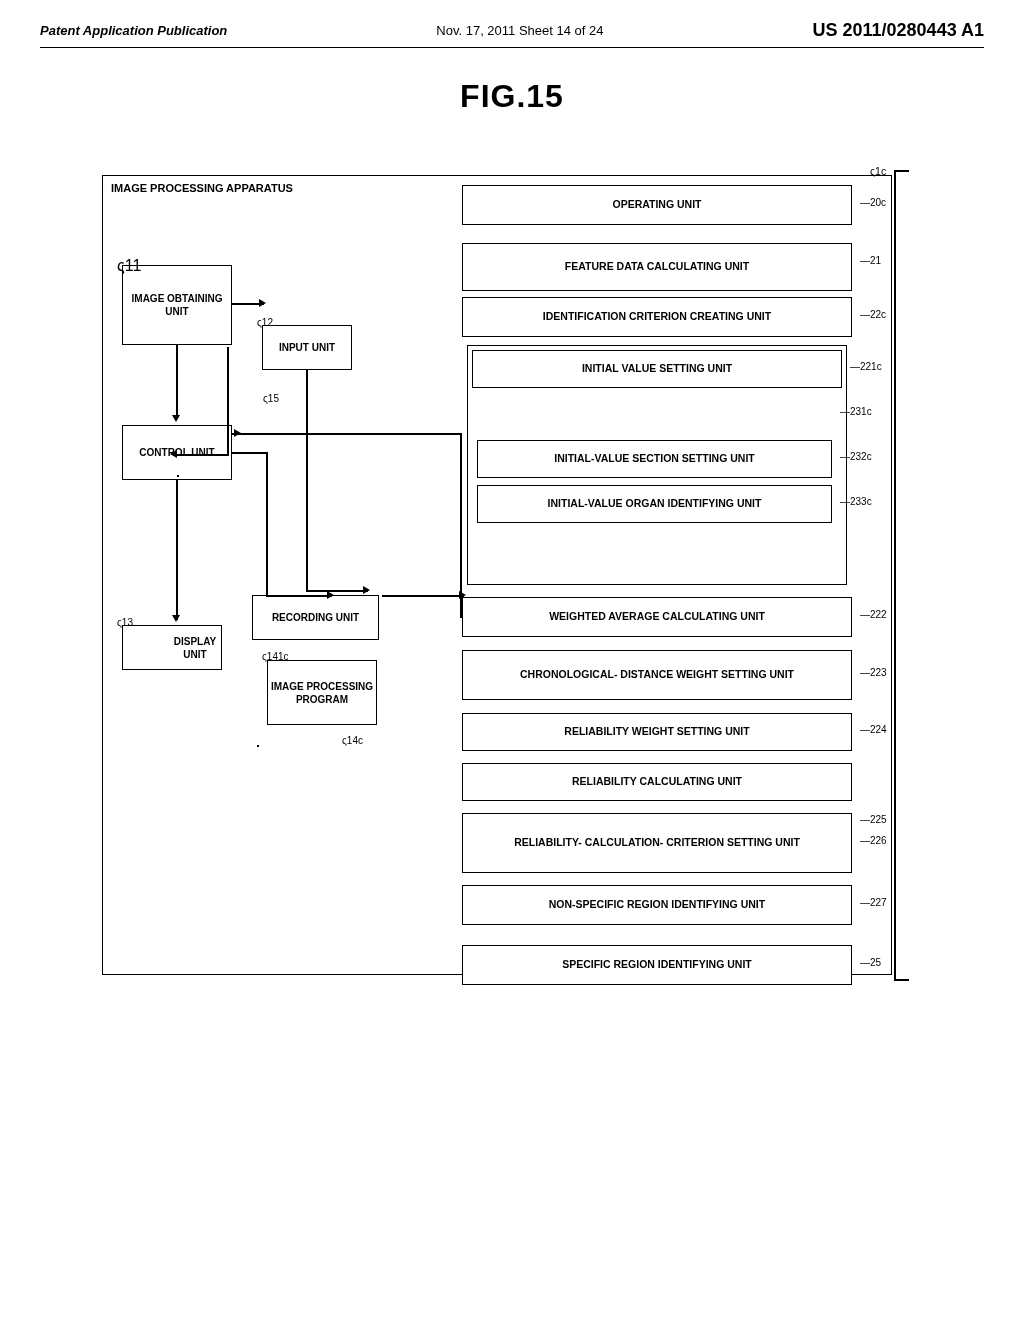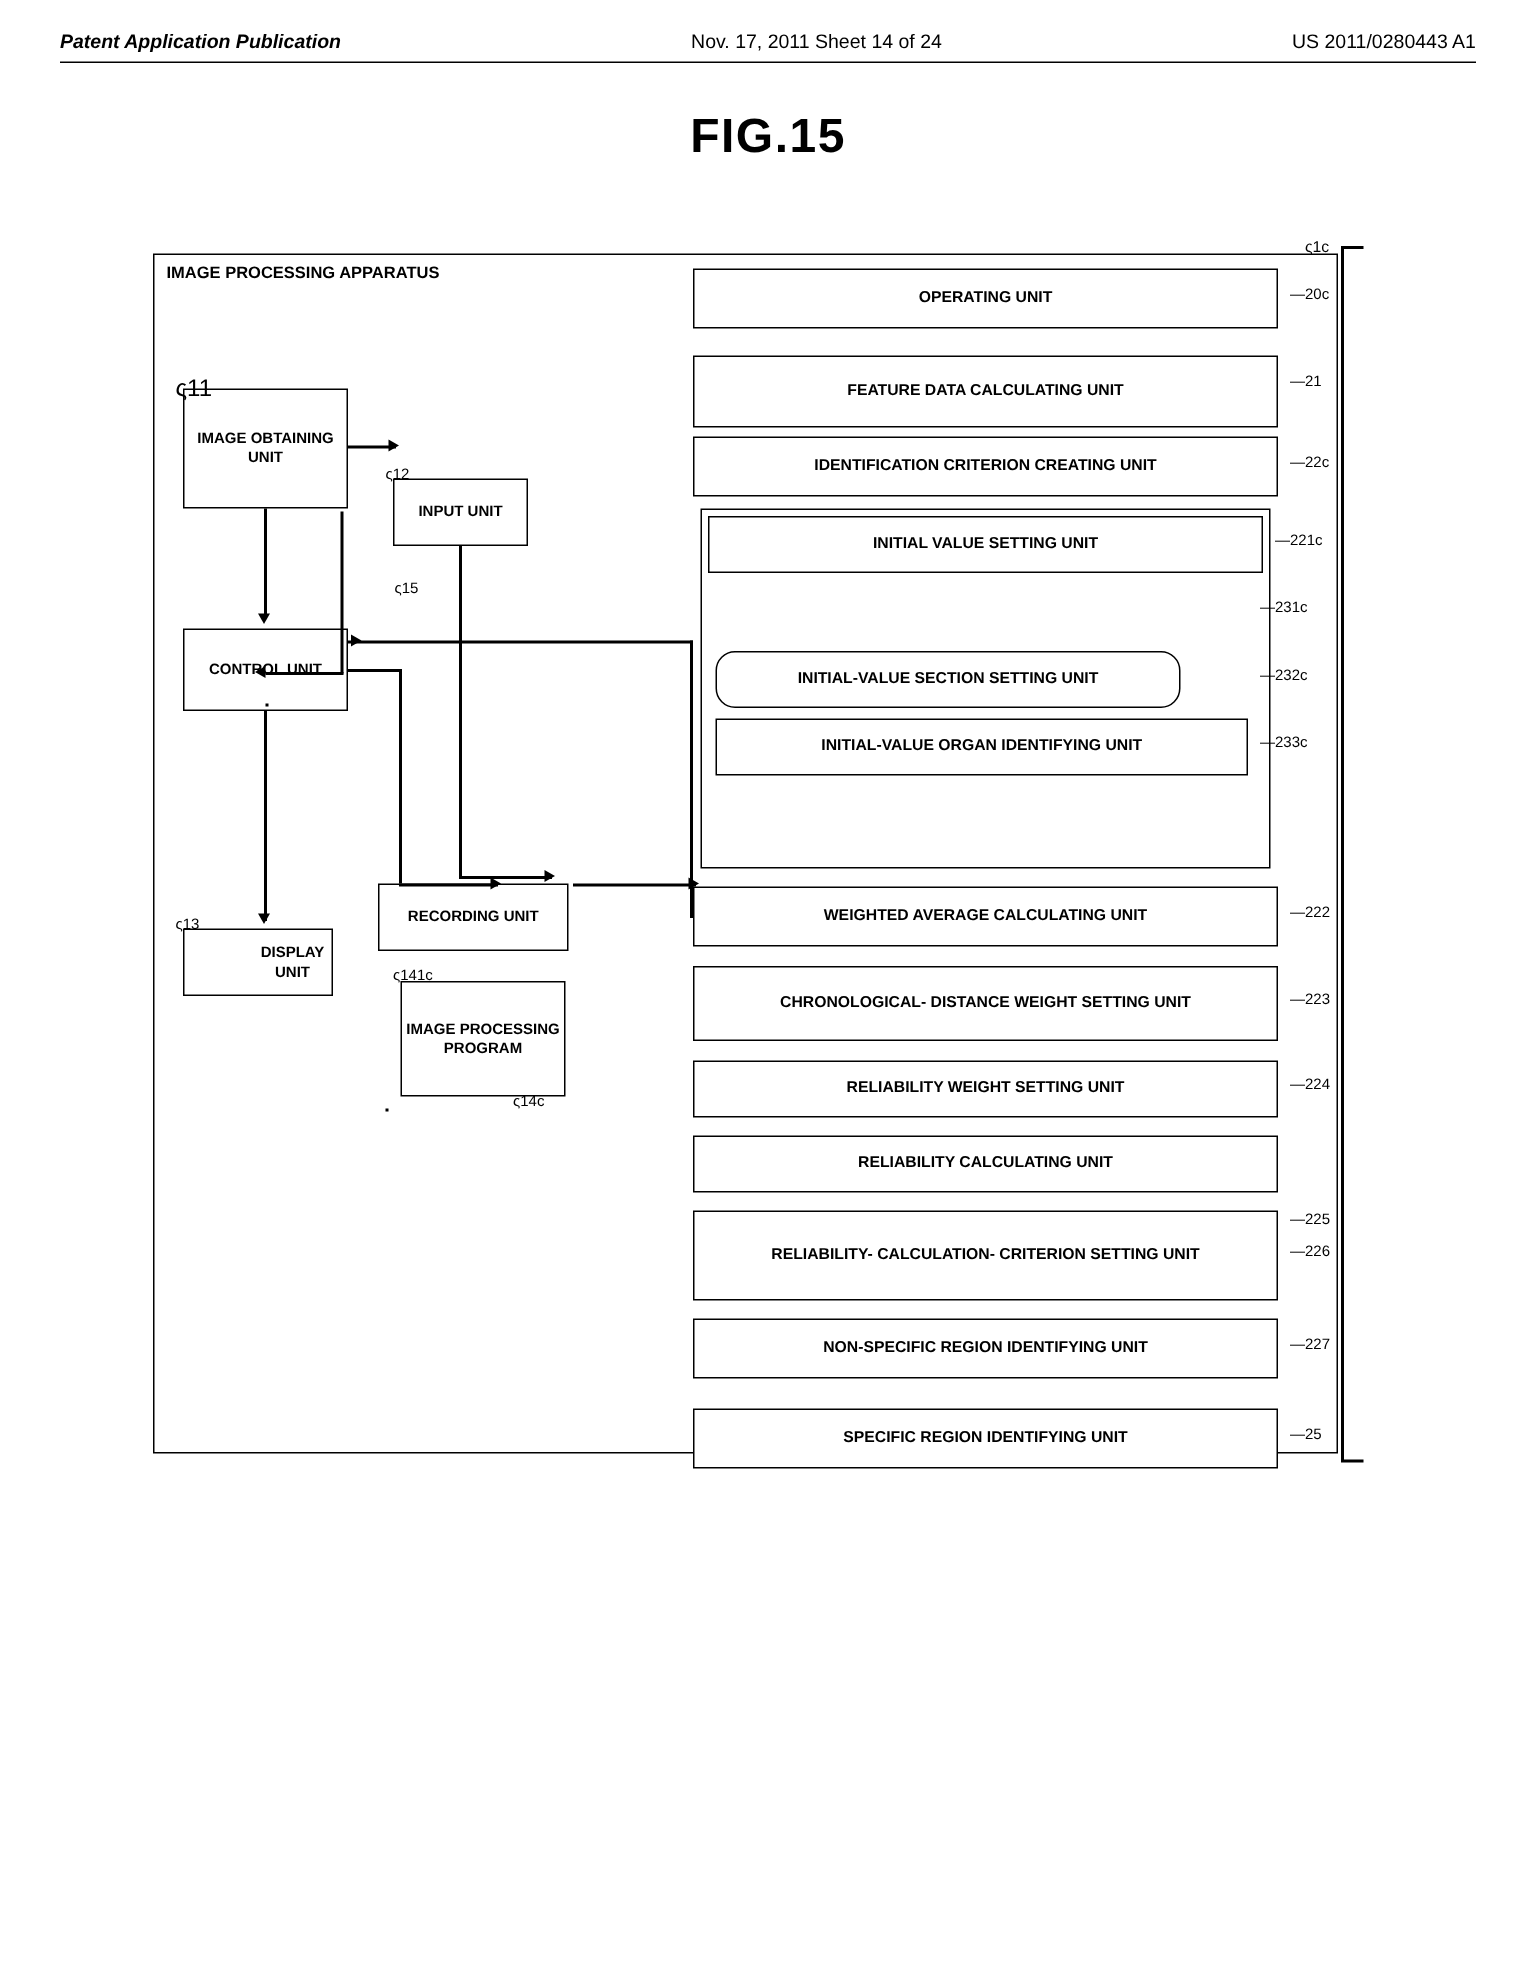--- a/index.html
+++ b/index.html
@@ -28,22 +28,22 @@
     }
     .header-left {
       font-size: 13px;
       font-style: italic;
       font-weight: bold;
     }
     .header-center {
       font-size: 13px;
     }
     .header-right {
-      font-size: 13px;
-      font-weight: normal;
+      font-size: 18px;
+      font-weight: bold;
     }
     .figure-title {
       text-align: center;
       font-size: 32px;
       font-weight: bold;
       margin: 30px 0 20px 0;
       letter-spacing: 1px;
     }
     .diagram-area {
       position: relative;
@@ -138,21 +138,21 @@
     <div class="box" style="left:20px; top:490px; width:100px; height:45px; font-size:10px;padding-left:46px;">
       <span>DISPLAY
 UNIT</span>
     </div>
     <div style="position:absolute; left:15px; top:482px; font-size:10px;"><span>ς13</span></div>
 
     <div class="box" style="left:150px; top:460px; width:127px; height:45px; font-size:10px;">
       <span>RECORDING UNIT</span>
     </div>
 
-    <div class="box" style="left:165px; top:525px; width:110px; height:77px; font-size:10px;">
+    <div class="box" style="left:165px; top:525px; width:110px; height:65px; font-size:10px;">
       <span>IMAGE
 PROCESSING
 PROGRAM</span>
     </div>
     <div style="position:absolute; left:160px; top:516px; font-size:10px;"><span>ς141c</span></div>
 
     <div style="position:absolute; left:240px; top:600px; font-size:10px;"><span>ς14c</span></div>
 
     <div class="box" style="left:360px; top:50px; width:390px; height:40px; font-size:10.5px;">
       <span>OPERATING UNIT</span>
@@ -175,21 +175,21 @@
     <div class="box" style="left:365px; top:210px; width:380px; height:240px; border: 1.5px solid #000; background:#fff;">
     </div>
 
     <div class="box" style="left:370px; top:215px; width:370px; height:38px; font-size:10.5px;">
       <span>INITIAL VALUE SETTING UNIT</span>
     </div>
     <div style="position:absolute; left:748px; top:226px; font-size:10px;">—<span>221c</span></div>
 
     <div style="position:absolute; left:738px; top:271px; font-size:10px;">—<span>231c</span></div>
 
-    <div class="box" style="left:375px; top:305px; width:310px; height:38px; font-size:10.5px;border-radius:13px;">
+    <div class="box" style="left:375px; top:305px; width:355px; height:38px; font-size:10.5px;">
       <span>INITIAL-VALUE SECTION
 SETTING UNIT</span>
     </div>
     <div style="position:absolute; left:738px; top:316px; font-size:10px;">—<span>232c</span></div>
 
     <div class="box" style="left:375px; top:350px; width:355px; height:38px; font-size:10.5px;">
       <span>INITIAL-VALUE ORGAN
 IDENTIFYING UNIT</span>
     </div>
     <div style="position:absolute; left:738px; top:361px; font-size:10px;">—<span>233c</span></div>

